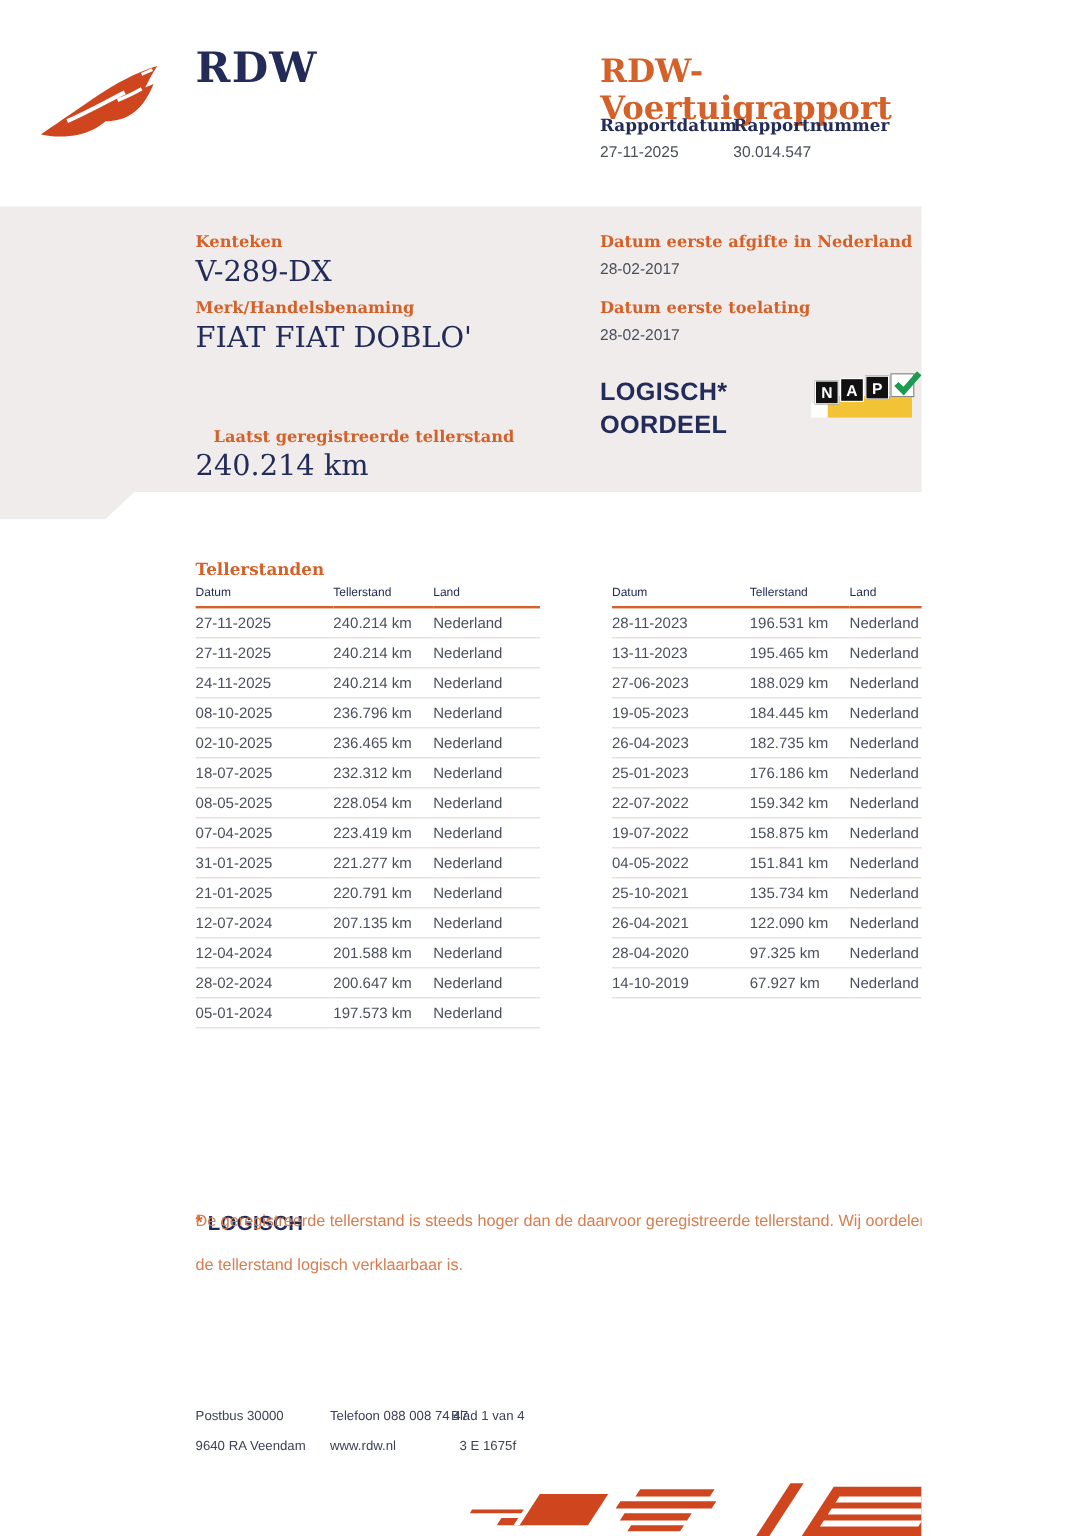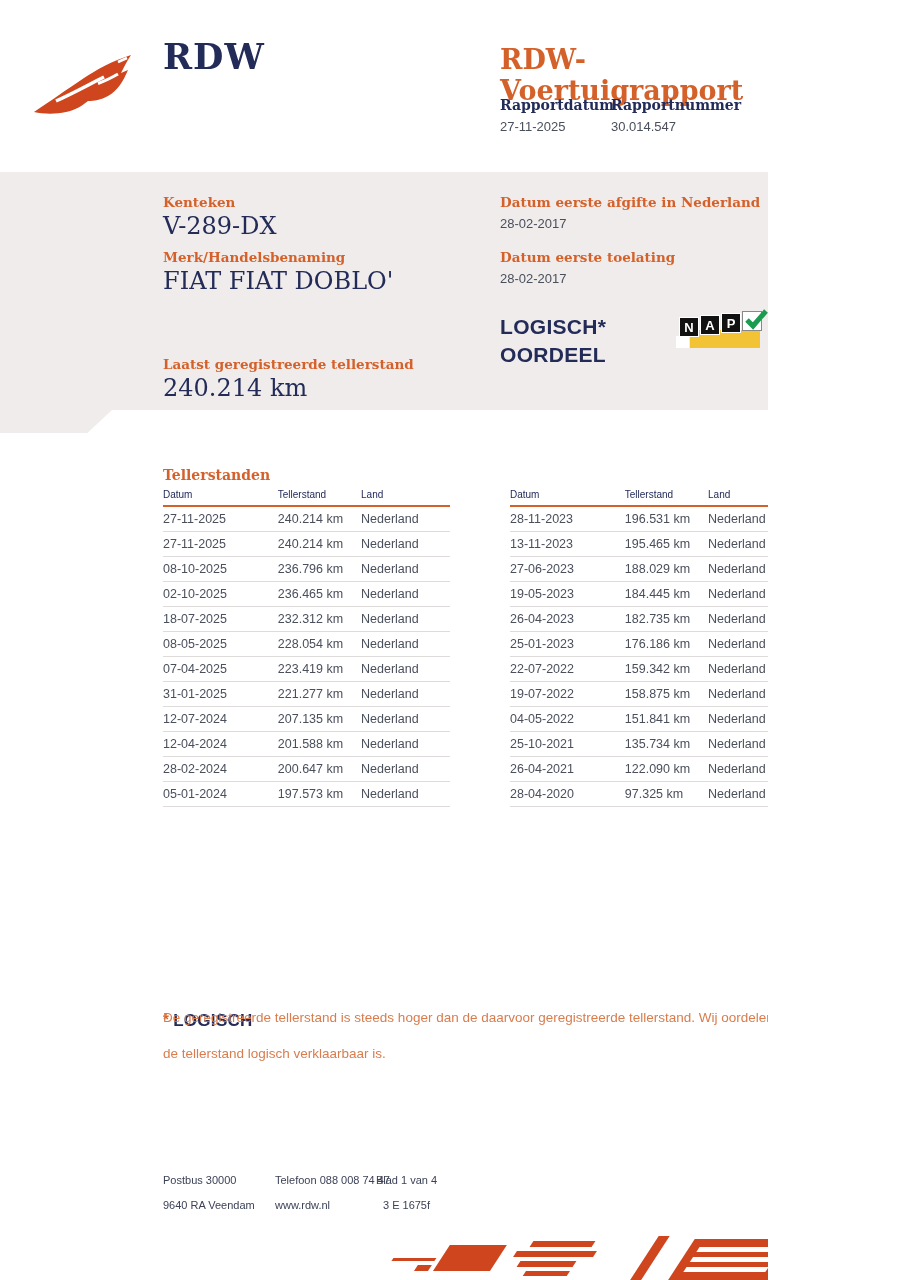--- a/index.html
+++ b/index.html
@@ -31,21 +31,21 @@
 
   
   .panel{position:absolute;left:0;top:172px;width:802px;height:238px;background:var(--panel);}
   .panel-tab{position:absolute;left:0;top:410px;width:112px;height:23px;background:var(--panel);
              clip-path:polygon(0 0,100% 0,78% 100%,0 100%);}
   .f-label{position:absolute;font-family:"DejaVu Serif",serif;font-weight:bold;font-size:13.5px;color:var(--orange);}
   .f-big{position:absolute;font-family:"DejaVu Serif",serif;font-size:24px;color:var(--navy);}
   .f-val{position:absolute;font-size:13px;color:var(--textgray);}
   .kl{left:163px;top:194px;} .kv{left:163px;top:212px;}
   .ml{left:163px;top:249px;} .mv{left:163px;top:267px;}
-  .tl{left:163px;top:356px;} .tv{left:163px;top:374px;}
+  .tl{left:178px;top:356px;} .tv{left:163px;top:374px;}
   .al{left:500px;top:194px;} .av{left:500px;top:216px;}
   .el{left:500px;top:249px;} .ev{left:500px;top:271px;}
   .oordeel{position:absolute;left:500px;top:313px;font-size:21px;font-weight:bold;color:var(--navy);
            line-height:28px;letter-spacing:.3px;}
 
   
   .nap{position:absolute;left:676px;top:308px;width:88px;height:46px;}
   .nap-yellow{position:absolute;left:14px;top:22px;width:70px;height:18px;background:var(--yellow);}
   .nap-wsq{position:absolute;left:0;top:28px;width:13px;height:12px;background:#fff;}
   .nap-sq{position:absolute;width:20px;height:20px;background:#111;color:#fff;font-weight:bold;font-size:13px;
@@ -160,20 +160,25 @@
           <td>27-11-2025</td>
           <td class="num">240.214 km</td>
           <td class="num">Nederland</td>
         </tr>
         <tr>
           <td>27-11-2025</td>
           <td class="num">240.214 km</td>
           <td class="num">Nederland</td>
         </tr>
         <tr>
+          <td>24-11-2025</td>
+          <td class="num">240.214 km</td>
+          <td class="num">Nederland</td>
+        </tr>
+        <tr>
           <td>08-10-2025</td>
           <td class="num">236.796 km</td>
           <td class="num">Nederland</td>
         </tr>
         <tr>
           <td>02-10-2025</td>
           <td class="num">236.465 km</td>
           <td class="num">Nederland</td>
         </tr>
         <tr>
@@ -187,20 +192,25 @@
           <td class="num">Nederland</td>
         </tr>
         <tr>
           <td>07-04-2025</td>
           <td class="num">223.419 km</td>
           <td class="num">Nederland</td>
         </tr>
         <tr>
           <td>31-01-2025</td>
           <td class="num">221.277 km</td>
+          <td class="num">Nederland</td>
+        </tr>
+        <tr>
+          <td>21-01-2025</td>
+          <td class="num">220.791 km</td>
           <td class="num">Nederland</td>
         </tr>
         <tr>
           <td>12-07-2024</td>
           <td class="num">207.135 km</td>
           <td class="num">Nederland</td>
         </tr>
         <tr>
           <td>12-04-2024</td>
           <td class="num">201.588 km</td>
@@ -284,20 +294,25 @@
           <td class="num">Nederland</td>
         </tr>
         <tr>
           <td>26-04-2021</td>
           <td class="num">122.090 km</td>
           <td class="num">Nederland</td>
         </tr>
         <tr>
           <td>28-04-2020</td>
           <td class="num">97.325 km</td>
+          <td class="num">Nederland</td>
+        </tr>
+        <tr>
+          <td>14-10-2019</td>
+          <td class="num">67.927 km</td>
           <td class="num">Nederland</td>
         </tr>
       </tbody>
   </table>
 
   <div class="note-title"><span class="ast">*</span><span>LOGISCH</span></div>
   <p class="note-body">De geregistreerde tellerstand is steeds hoger dan de daarvoor geregistreerde tellerstand. Wij oordelen dan dat de tellerstand logisch verklaarbaar is.</p>
 
   <div class="foot foot-a">
     <div>Postbus 30000</div>

